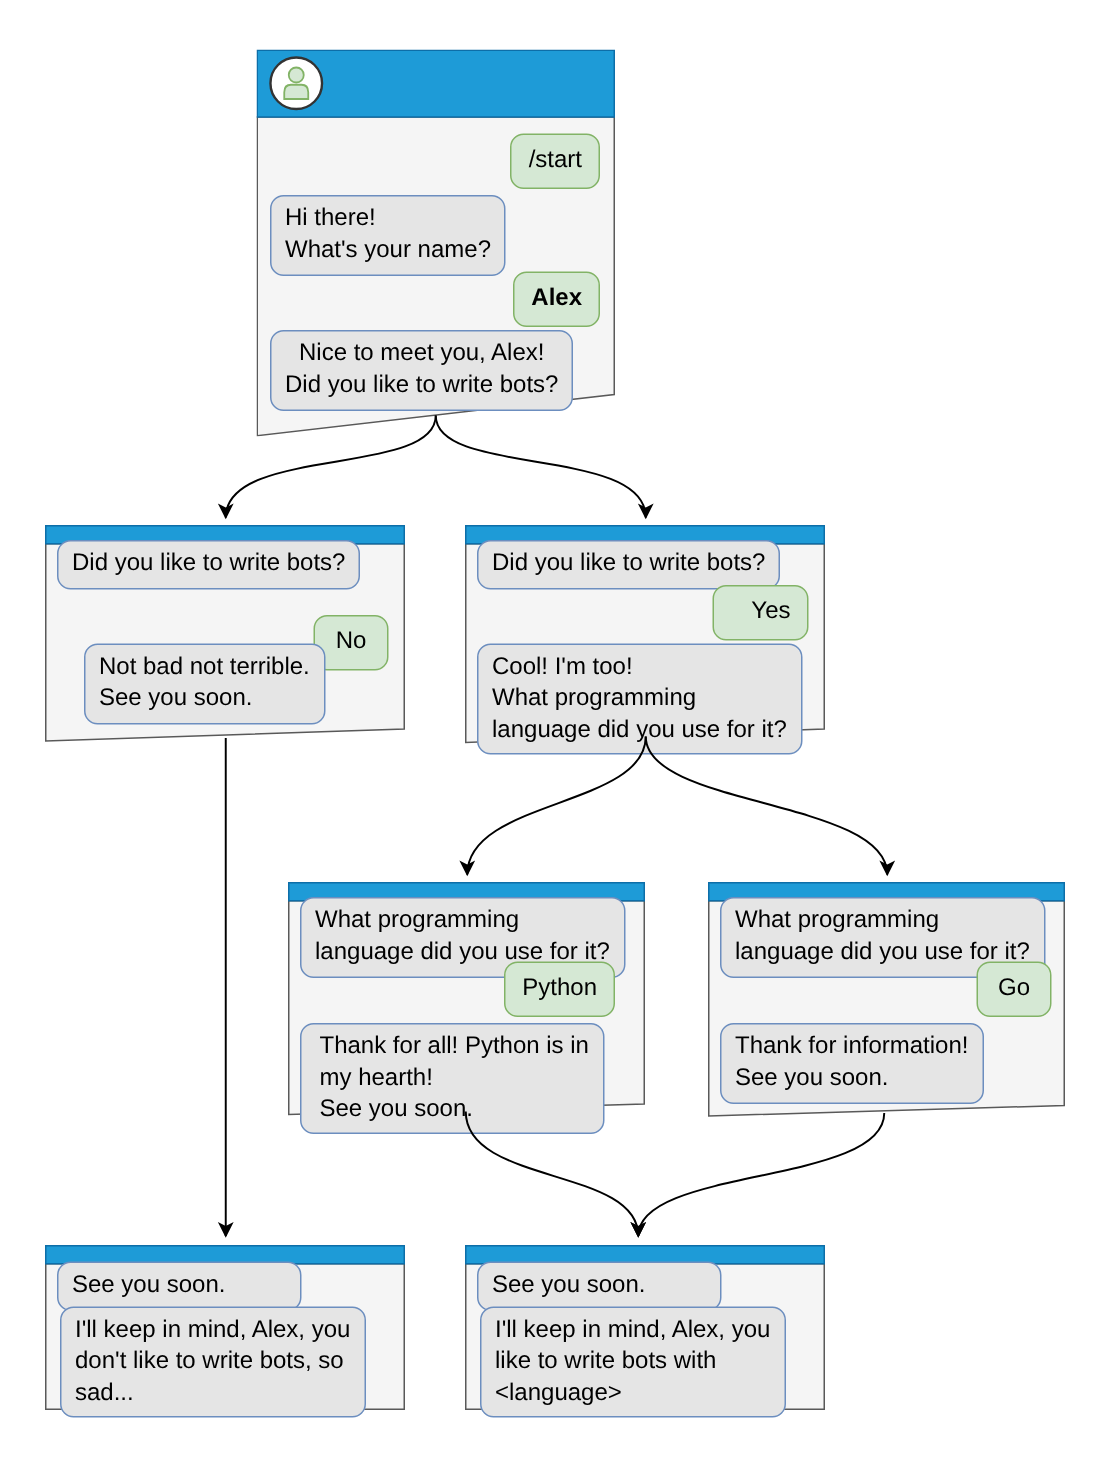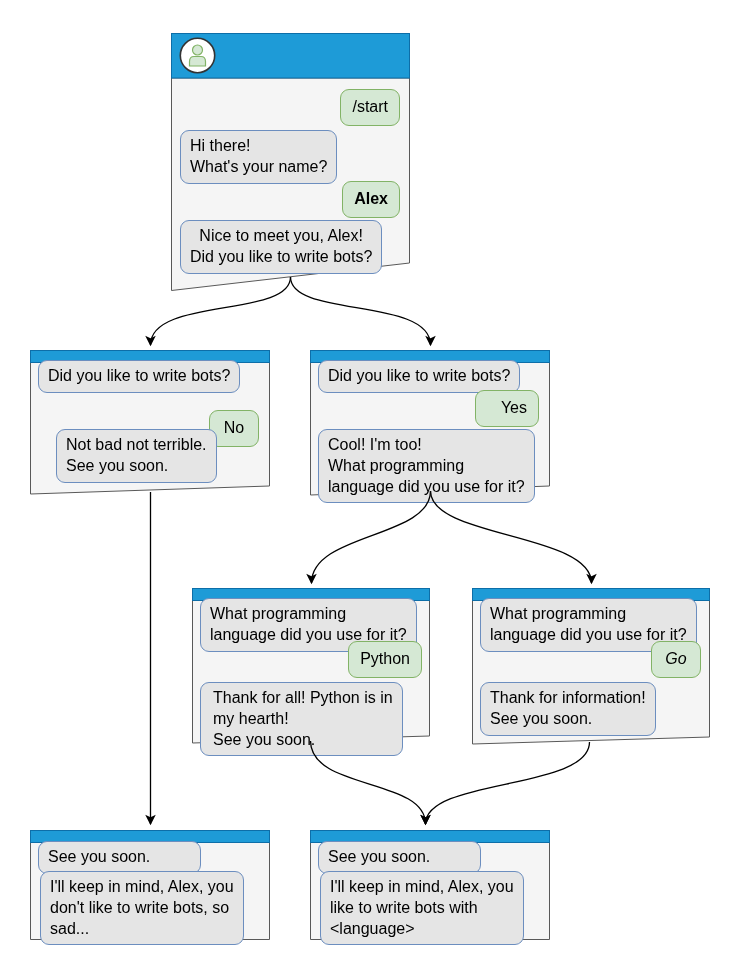--- a/index.html
+++ b/index.html
@@ -74,34 +74,34 @@
 language did you use for it?</div>
   </div>
 
   <div class="window" style="left:192px; top:588px; width:238px; height:157px;">
     <svg class="frame" width="238" height="157">
       <polygon points="0.5,12.5 237.5,12.5 237.5,148 0.5,155" fill="#f5f5f5" stroke="#595959" stroke-width="1"></polygon>
       <rect x="0.5" y="0.5" width="237" height="12" fill="#1e9bd7" stroke="#0d6ea8" stroke-width="1"></rect>
     </svg>
     <div class="bubble bot wide" style="left:8px; top:10px;">What programming
 language did you use for it?</div>
-    <div class="bubble user" style="right:8px; top:53px;text-align:center;">Python</div>
+    <div class="bubble user" style="right:20px; top:53px;text-align:center;">Python</div>
     <div class="bubble bot" style="left:8px; top:94px;padding-left:12px;">Thank for all! Python is in
 my hearth!
 See you soon.</div>
   </div>
 
   <div class="window" style="left:472px; top:588px; width:238px; height:158px;">
     <svg class="frame" width="238" height="158">
       <polygon points="0.5,12.5 237.5,12.5 237.5,149 0.5,156" fill="#f5f5f5" stroke="#595959" stroke-width="1"></polygon>
       <rect x="0.5" y="0.5" width="237" height="12" fill="#1e9bd7" stroke="#0d6ea8" stroke-width="1"></rect>
     </svg>
     <div class="bubble bot wide" style="left:8px; top:10px;">What programming
 language did you use for it?</div>
-    <div class="bubble user" style="right:9px; top:53px;font-style:italic;">Go</div>
+    <div class="bubble user" style="right:9px; top:53px;">Go</div>
     <div class="bubble bot" style="left:8px; top:94px;">Thank for information!
 See you soon.</div>
   </div>
 
   <div class="window" style="left:30px; top:830px; width:240px; height:110px;">
     <svg class="frame" width="240" height="110">
       <polygon points="0.5,12.5 239.5,12.5 239.5,109.5 0.5,109.5" fill="#f5f5f5" stroke="#595959" stroke-width="1"></polygon>
       <rect x="0.5" y="0.5" width="239" height="12" fill="#1e9bd7" stroke="#0d6ea8" stroke-width="1"></rect>
     </svg>
     <div class="bubble bot wide" style="left:8px; top:11px;">See you soon.</div>

